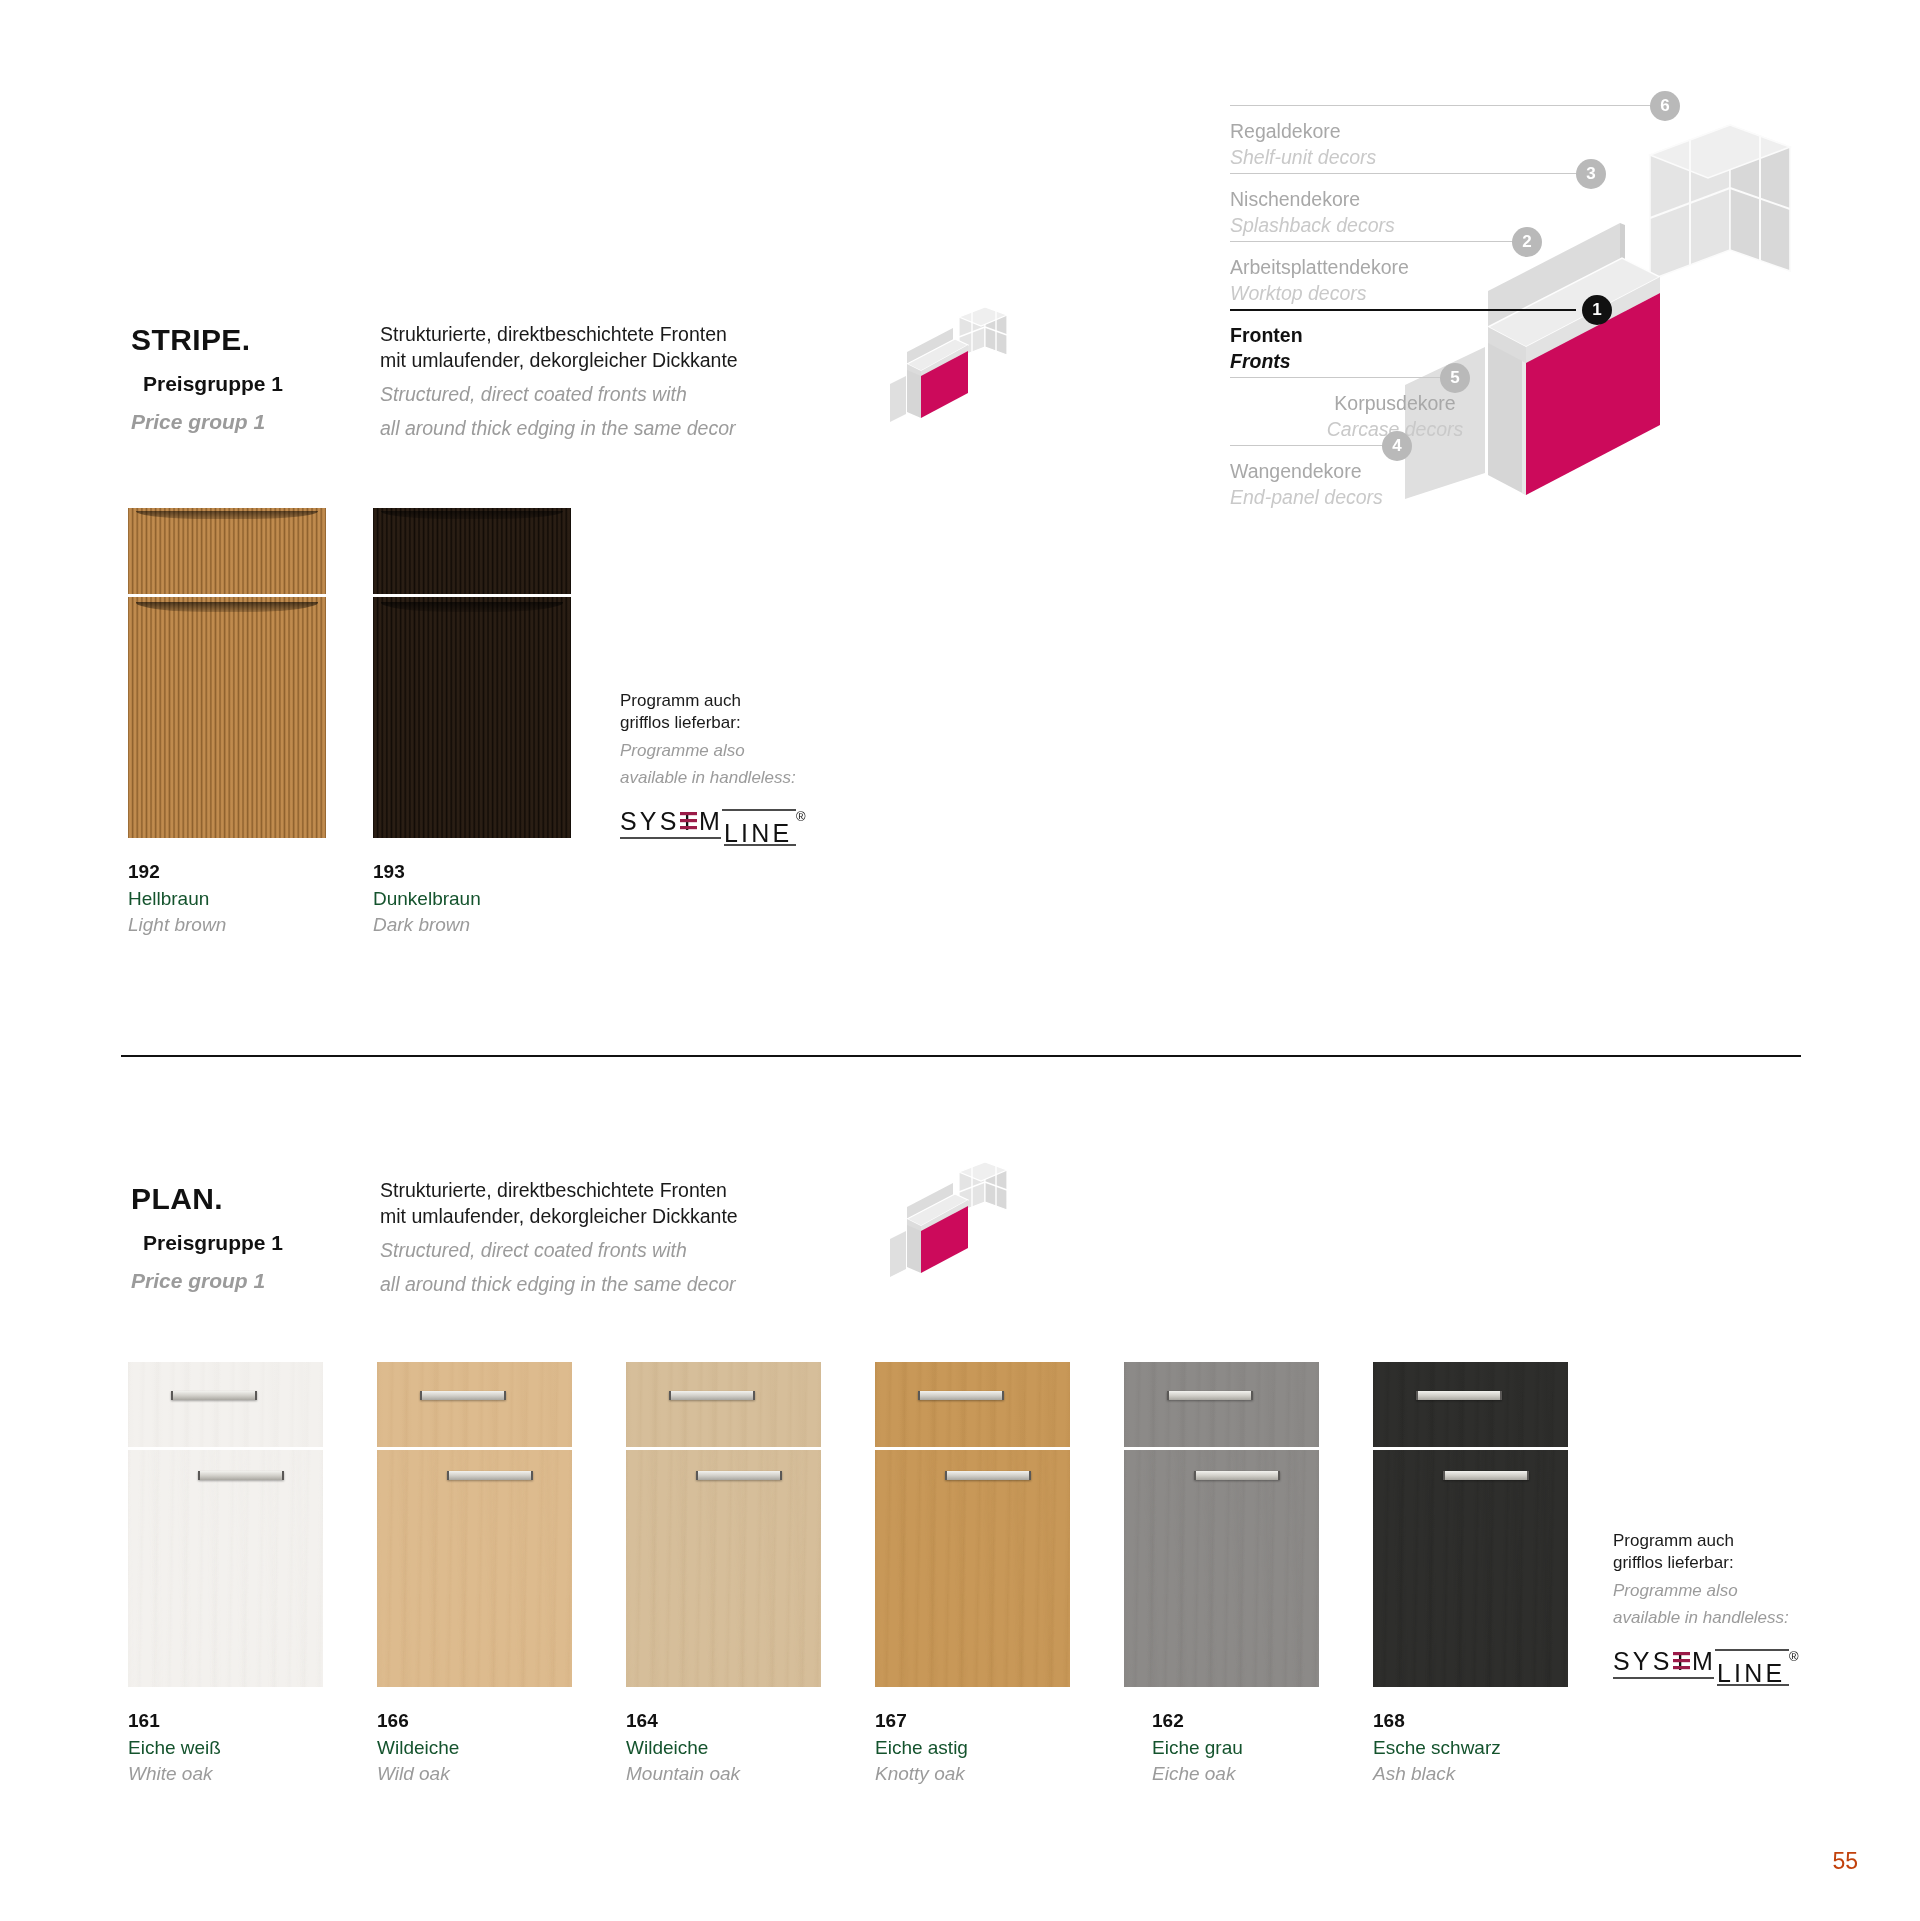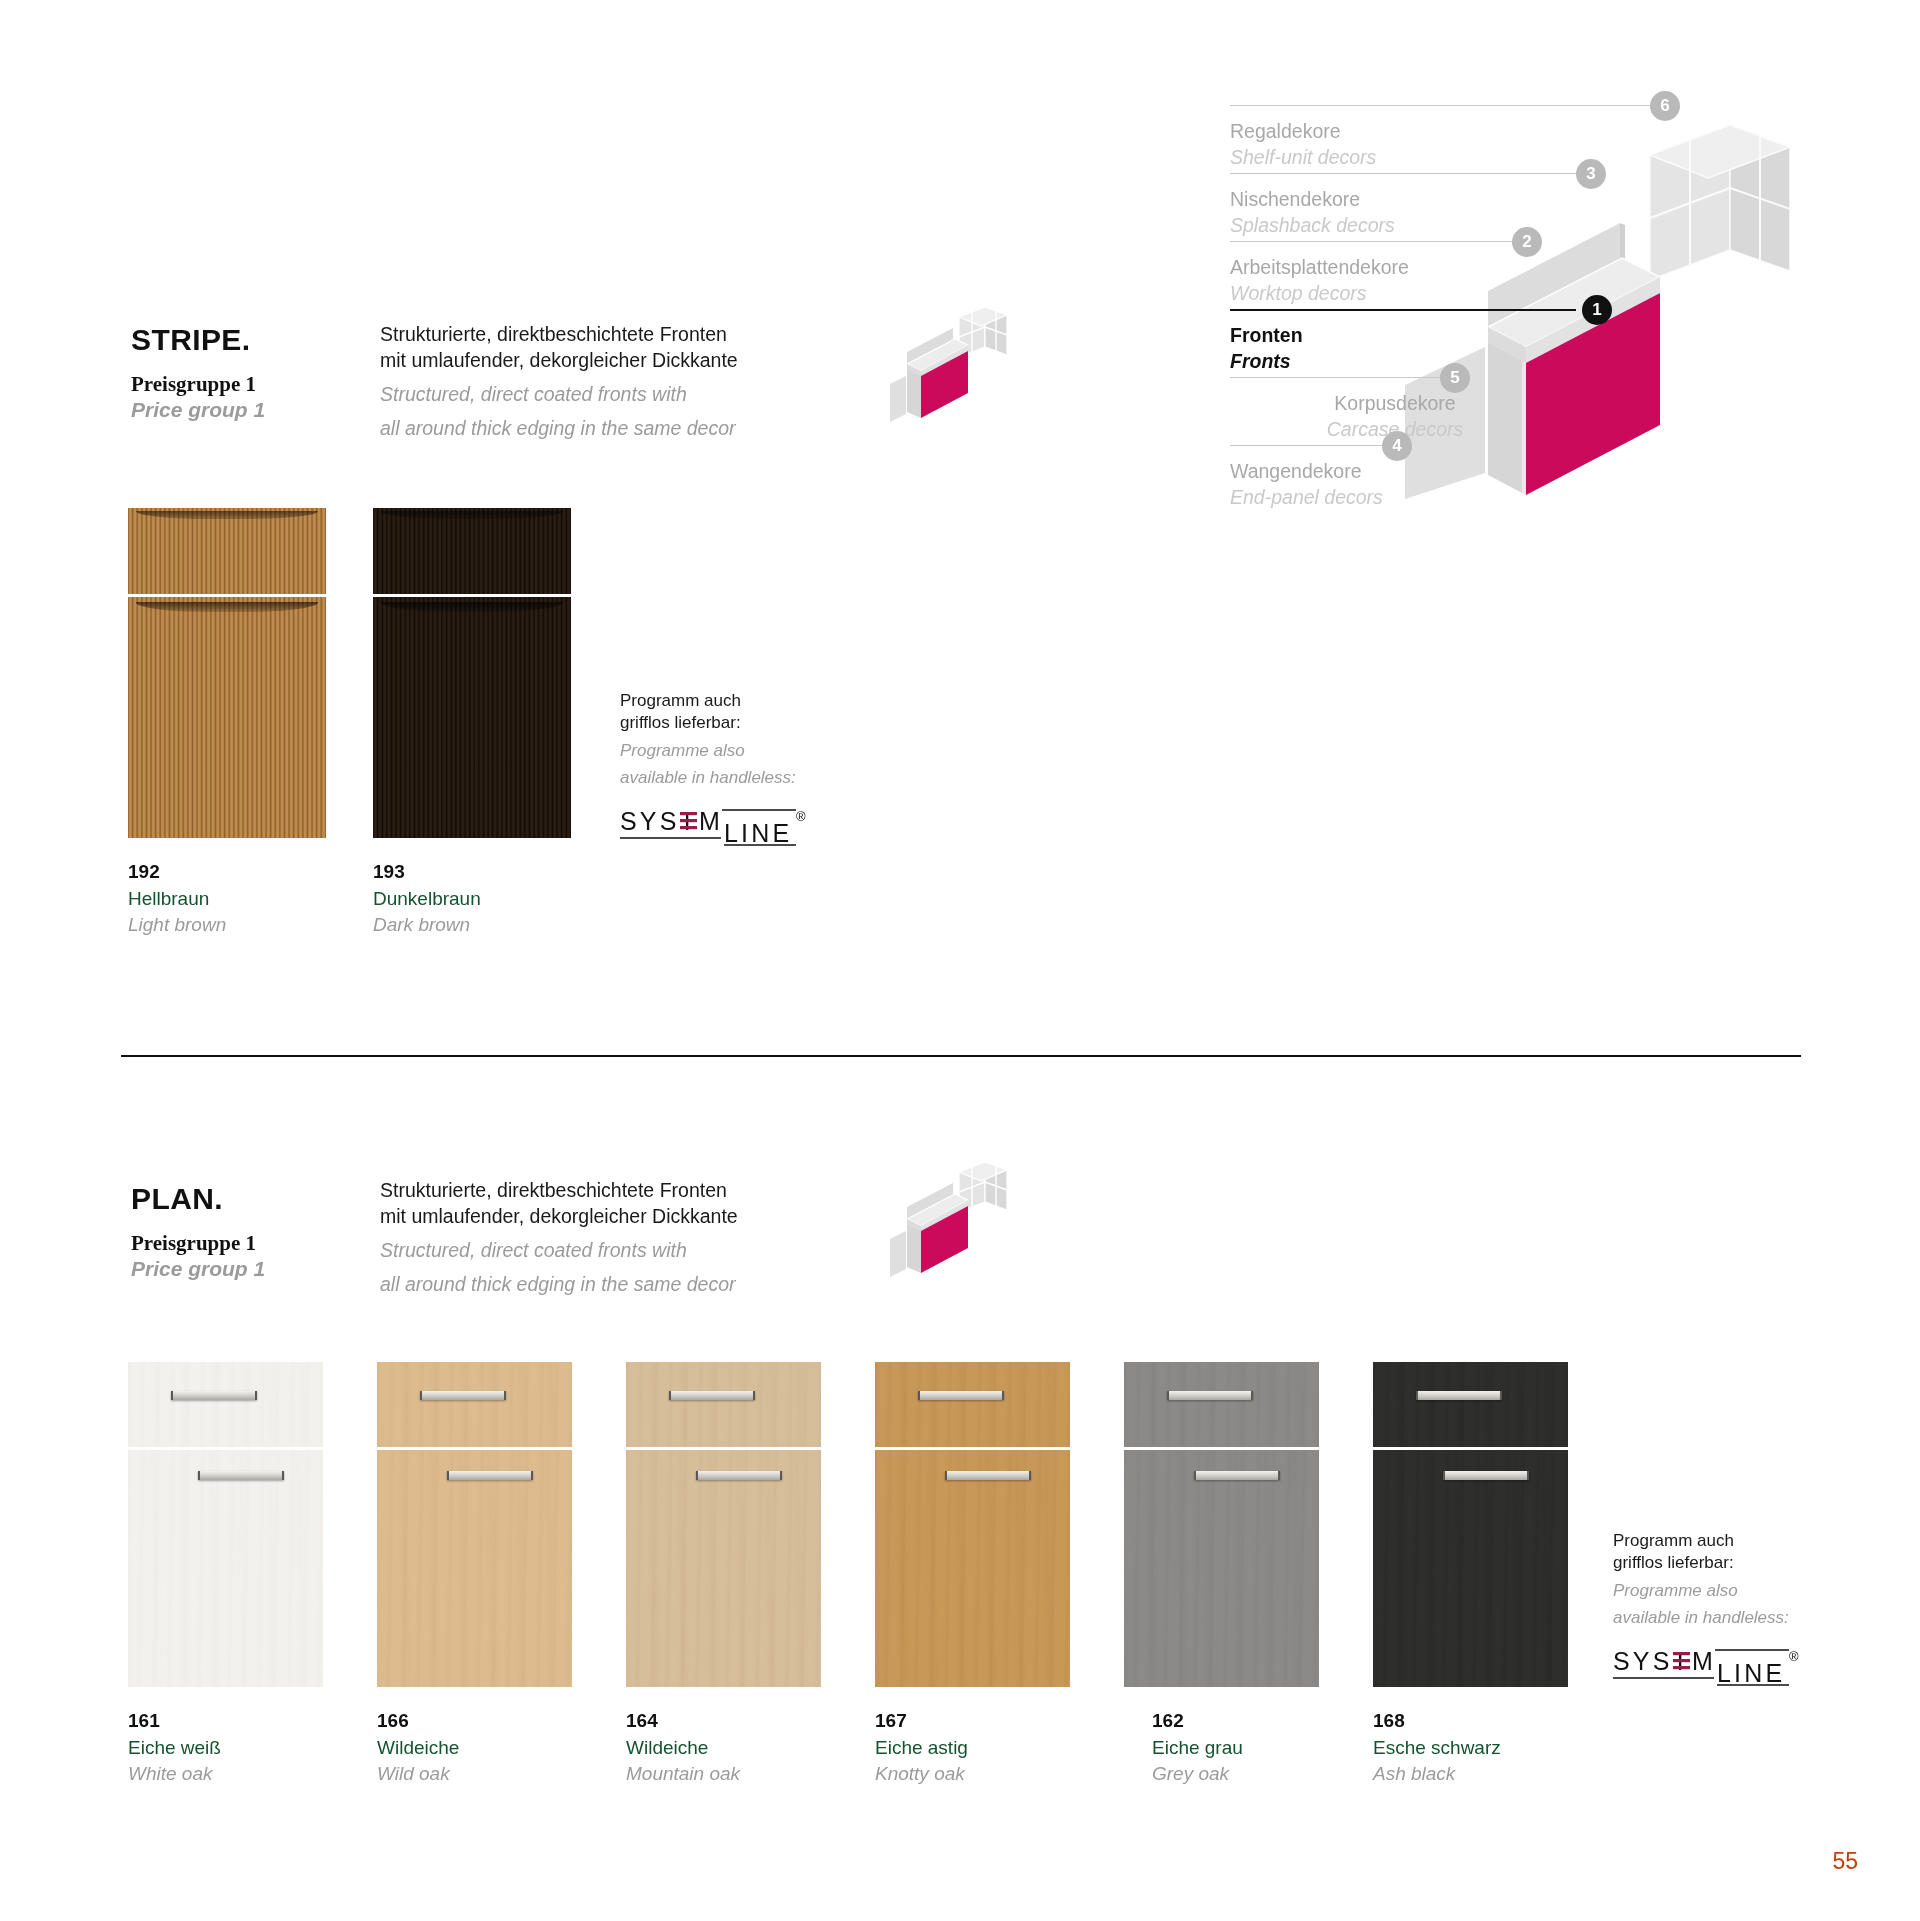--- a/index.html
+++ b/index.html
@@ -15,21 +15,21 @@
   }
   .page { position:relative; width:1920px; height:1921px; }
 
   
   .prog-name {
     font-size:30px; font-weight:bold; letter-spacing:.4px;
     color:#111; line-height:1.0; margin:0 0 16px 0;
   }
   .prog-pg {
     font-size:21px; font-weight:bold; color:#111;
-    line-height:1.25; margin:0;font-family:Liberation Serif, serif;
+    line-height:1.25; margin:12px;
   }
   .prog-pg-en {
     font-size:21px; font-weight:bold; font-style:italic; color:#9b9b9b;
     line-height:1.25; margin:0;
   }
 
   .desc-de { font-size:19.5px; line-height:1.33; color:#1a1a1a; margin:0; }
   .desc-en { font-size:19.5px; line-height:1.33; color:#9b9b9b; font-style:italic; margin:8px 0 0 0; }
 
   
@@ -371,21 +371,21 @@
             </div>
             <div class="panel" style="height: 73%; background: repeating-linear-gradient(91deg, rgba(116, 113, 111, 0.2) 0px, rgba(140, 138, 136, 0) 3px, rgba(140, 138, 136, 0) 11px, rgba(116, 113, 111, 0.133) 15px), repeating-linear-gradient(89deg, rgba(116, 113, 111, 0.133) 0px, rgba(140, 138, 136, 0) 7px, rgba(140, 138, 136, 0) 23px, rgba(116, 113, 111, 0.1) 29px), linear-gradient(rgb(140, 138, 136), rgb(140, 138, 136));">
               <div style="position: absolute; top: 9%; left: 36%; width: 44%; height: 9px; background: linear-gradient(rgb(242, 242, 238), rgb(207, 205, 199) 55%, rgb(169, 167, 161)); border-left: 2px solid rgb(90, 88, 86); border-right: 2px solid rgb(90, 88, 86); box-shadow: rgba(0, 0, 0, 0.333) 0px 1px 2px;"></div>
             </div>
             <div class="gap" style="top: 26%;"></div>
           </div>
         </div>
         <div style="position: absolute; left: 1152px; top: 1709px; width: 237px;">
           <div class="lbl-num">162</div>
           <div class="lbl-de">Eiche grau</div>
-          <div class="lbl-en">Grey oak</div>
+          <div class="lbl-en">Eiche oak</div>
         </div>
         <div class="sample" style="left: 1373px; top: 1362px; width: 195px; height: 325px;">
           <div class="door">
             <div class="drawer" style="height: 26%; background: repeating-linear-gradient(91deg, rgba(28, 28, 26, 0.2) 0px, rgba(46, 46, 44, 0) 3px, rgba(46, 46, 44, 0) 11px, rgba(28, 28, 26, 0.133) 15px), repeating-linear-gradient(89deg, rgba(28, 28, 26, 0.133) 0px, rgba(46, 46, 44, 0) 7px, rgba(46, 46, 44, 0) 23px, rgba(28, 28, 26, 0.1) 29px), linear-gradient(rgb(46, 46, 44), rgb(46, 46, 44));">
               <div style="position: absolute; top: 34%; left: 22%; width: 44%; height: 9px; background: linear-gradient(rgb(242, 242, 238), rgb(207, 205, 199) 55%, rgb(169, 167, 161)); border-left: 2px solid rgb(90, 88, 86); border-right: 2px solid rgb(90, 88, 86); box-shadow: rgba(0, 0, 0, 0.333) 0px 1px 2px;"></div>
             </div>
             <div class="panel" style="height: 73%; background: repeating-linear-gradient(91deg, rgba(28, 28, 26, 0.2) 0px, rgba(46, 46, 44, 0) 3px, rgba(46, 46, 44, 0) 11px, rgba(28, 28, 26, 0.133) 15px), repeating-linear-gradient(89deg, rgba(28, 28, 26, 0.133) 0px, rgba(46, 46, 44, 0) 7px, rgba(46, 46, 44, 0) 23px, rgba(28, 28, 26, 0.1) 29px), linear-gradient(rgb(46, 46, 44), rgb(46, 46, 44));">
               <div style="position: absolute; top: 9%; left: 36%; width: 44%; height: 9px; background: linear-gradient(rgb(242, 242, 238), rgb(207, 205, 199) 55%, rgb(169, 167, 161)); border-left: 2px solid rgb(90, 88, 86); border-right: 2px solid rgb(90, 88, 86); box-shadow: rgba(0, 0, 0, 0.333) 0px 1px 2px;"></div>
             </div>
             <div class="gap" style="top: 26%;"></div>

